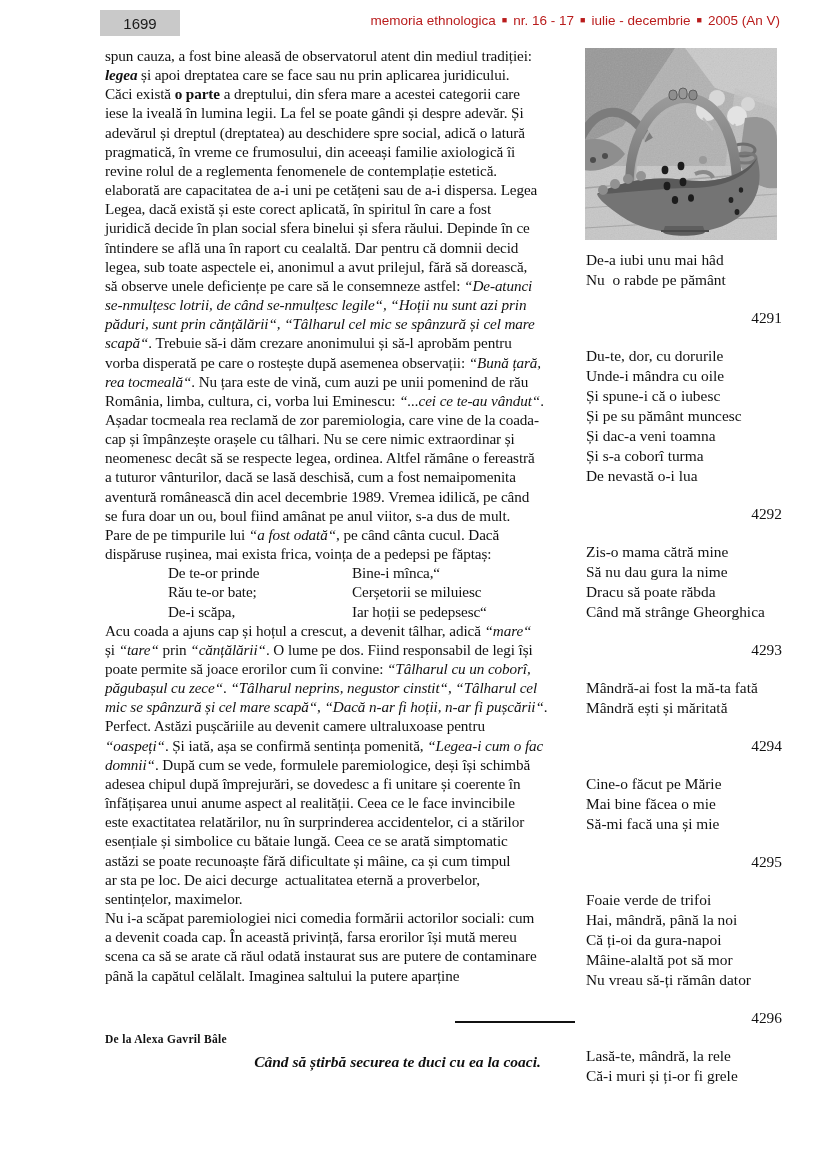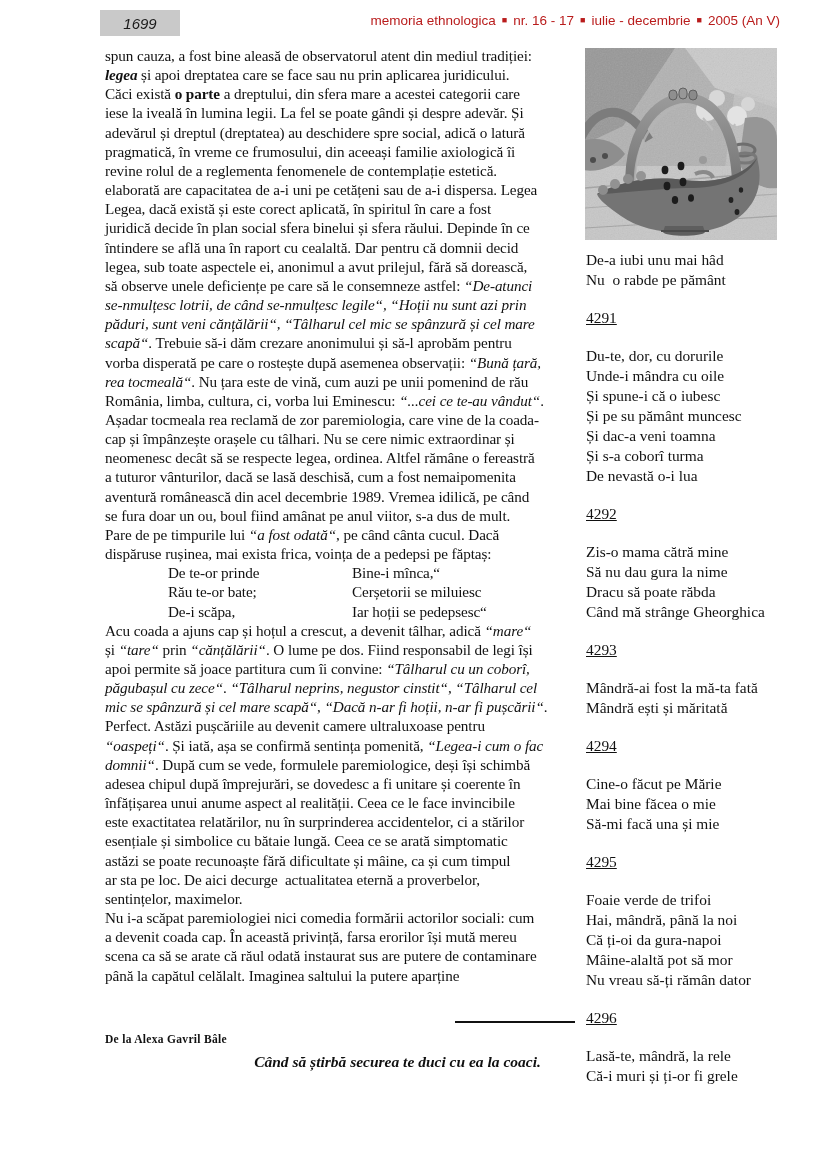--- a/index.html
+++ b/index.html
@@ -10,21 +10,21 @@
     font-family:"Liberation Serif",serif;
     color:#111;
     overflow:hidden;
   }
   
   #pagenum-box{
     position:absolute;left:100px;top:10px;width:80px;height:26px;
     background:#c9c9c9;
     display:flex;align-items:center;justify-content:center;
     font-family:"Liberation Sans",sans-serif;
-    font-style:italic;font-size:15px;color:#1a1a1a;
+    font-size:15px;color:#1a1a1a;
   }
   #journal-line{
     position:absolute;left:300px;top:13px;width:480px;
     text-align:right;
     font-family:"Liberation Sans",sans-serif;
     font-size:13.5px;color:#b91c1c;white-space:pre;
   }
   #journal-line .sq{font-size:9px;vertical-align:2px;padding:0 6px;}
   
   #main-text{
@@ -38,23 +38,22 @@
   .verse-left{display:inline-block;margin-left:63px;min-width:184px;}
   
   #photo{position:absolute;left:585px;top:48px;width:192px;height:192px;}
   
   #sidebar-text{
     position:absolute;left:586px;top:250px;width:196px;
     font-size:15.4px;
   }
   .poem-line{white-space:pre;height:20px;line-height:20px;}
   .poem-number{
-    text-align:left;height:20px;line-height:20px;
+    text-align:right;height:20px;line-height:20px;
     margin:18px 0 18px 0;
-    text-decoration:underline;
   }
   
   #footer-divider{
     position:absolute;left:455px;top:1021px;width:120px;height:1.5px;
     background:#111;
   }
   #source-label{
     position:absolute;left:105px;top:1033px;
     font-weight:bold;font-size:11.5px;letter-spacing:0.3px;white-space:pre;
   }
@@ -82,39 +81,39 @@
       <div class="tline"><span>adevărul și dreptul (dreptatea) au deschidere spre social, adică o latură</span></div>
       <div class="tline"><span>pragmatică, în vreme ce frumosului, din aceeași familie axiologică îi</span></div>
       <div class="tline"><span>revine rolul de a reglementa fenomenele de contemplație estetică.</span></div>
       <div class="tline"><span>elaborată are capacitatea de a-i uni pe cetățeni sau de a-i dispersa. Legea</span></div>
       <div class="tline"><span>Legea, dacă există și este corect aplicată, în spiritul în care a fost</span></div>
       <div class="tline"><span>juridică decide în plan social sfera binelui și sfera răului. Depinde în ce</span></div>
       <div class="tline"><span>întindere se află una în raport cu cealaltă. Dar pentru că domnii decid</span></div>
       <div class="tline"><span>legea, sub toate aspectele ei, anonimul a avut prilejul, fără să dorească,</span></div>
       <div class="tline"><span>să observe unele deficiențe pe care să le consemneze astfel: </span><span class="s-i">“De-atunci</span></div>
       <div class="tline"><span class="s-i">se-nmulțesc lotrii, de când se-nmulțesc legile“, “Hoții nu sunt azi prin</span></div>
-      <div class="tline"><span class="s-i">păduri, sunt veni cănțălării“, “Tâlharul cel mic se spânzură și cel mare</span></div>
+      <div class="tline"><span class="s-i">păduri, sunt prin cănțălării“, “Tâlharul cel mic se spânzură și cel mare</span></div>
       <div class="tline"><span class="s-i">scapă“</span><span>. Trebuie să-i dăm crezare anonimului și să-l aprobăm pentru</span></div>
       <div class="tline"><span>vorba disperată pe care o rostește după asemenea observații: </span><span class="s-i">“Bună țară,</span></div>
       <div class="tline"><span class="s-i">rea tocmeală“</span><span>. Nu țara este de vină, cum auzi pe unii pomenind de rău</span></div>
       <div class="tline"><span>România, limba, cultura, ci, vorba lui Eminescu: </span><span class="s-i">“...cei ce te-au vândut“</span><span>.</span></div>
       <div class="tline"><span>Așadar tocmeala rea reclamă de zor paremiologia, care vine de la coada-</span></div>
       <div class="tline"><span>cap și împânzește orașele cu tâlhari. Nu se cere nimic extraordinar și</span></div>
       <div class="tline"><span>neomenesc decât să se respecte legea, ordinea. Altfel rămâne o fereastră</span></div>
       <div class="tline"><span>a tuturor vânturilor, dacă se lasă deschisă, cum a fost nemaipomenita</span></div>
       <div class="tline"><span>aventură românească din acel decembrie 1989. Vremea idilică, pe când</span></div>
       <div class="tline"><span>se fura doar un ou, boul fiind amânat pe anul viitor, s-a dus de mult.</span></div>
       <div class="tline"><span>Pare de pe timpurile lui </span><span class="s-i">“a fost odată“</span><span>, pe când cânta cucul. Dacă</span></div>
       <div class="tline"><span>dispăruse rușinea, mai exista frica, voința de a pedepsi pe făptaș:</span></div>
       <div class="tline"><span class="verse-left">De te-or prinde</span><span>Bine-i mînca,“</span></div>
       <div class="tline"><span class="verse-left">Rău te-or bate;</span><span>Cerșetorii se miluiesc</span></div>
       <div class="tline"><span class="verse-left">De-i scăpa,</span><span>Iar hoții se pedepsesc“</span></div>
       <div class="tline"><span>Acu coada a ajuns cap și hoțul a crescut, a devenit tâlhar, adică </span><span class="s-i">“mare“</span></div>
       <div class="tline"><span>și </span><span class="s-i">“tare“</span><span> prin </span><span class="s-i">“cănțălării“</span><span>. O lume pe dos. Fiind responsabil de legi își</span></div>
-      <div class="tline"><span>apoi permite să joace partitura cum îi convine: </span><span class="s-i">“Tâlharul cu un coborî,</span></div>
+      <div class="tline"><span>poate permite să joace erorilor cum îi convine: </span><span class="s-i">“Tâlharul cu un coborî,</span></div>
       <div class="tline"><span class="s-i">păgubașul cu zece“</span><span>. </span><span class="s-i">“Tâlharul neprins, negustor cinstit“</span><span>, </span><span class="s-i">“Tâlharul cel</span></div>
       <div class="tline"><span class="s-i">mic se spânzură și cel mare scapă“</span><span>, </span><span class="s-i">“Dacă n-ar fi hoții, n-ar fi pușcării“</span><span>.</span></div>
       <div class="tline"><span>Perfect. Astăzi pușcăriile au devenit camere ultraluxoase pentru</span></div>
       <div class="tline"><span class="s-i">“oaspeți“</span><span>. Și iată, așa se confirmă sentința pomenită, </span><span class="s-i">“Legea-i cum o fac</span></div>
       <div class="tline"><span class="s-i">domnii“</span><span>. După cum se vede, formulele paremiologice, deși își schimbă</span></div>
       <div class="tline"><span>adesea chipul după împrejurări, se dovedesc a fi unitare și coerente în</span></div>
       <div class="tline"><span>înfățișarea unui anume aspect al realității. Ceea ce le face invincibile</span></div>
       <div class="tline"><span>este exactitatea relatărilor, nu în surprinderea accidentelor, ci a stărilor</span></div>
       <div class="tline"><span>esențiale și simbolice cu bătaie lungă. Ceea ce se arată simptomatic</span></div>
       <div class="tline"><span>astăzi se poate recunoaște fără dificultate și mâine, ca și cum timpul</span></div>

